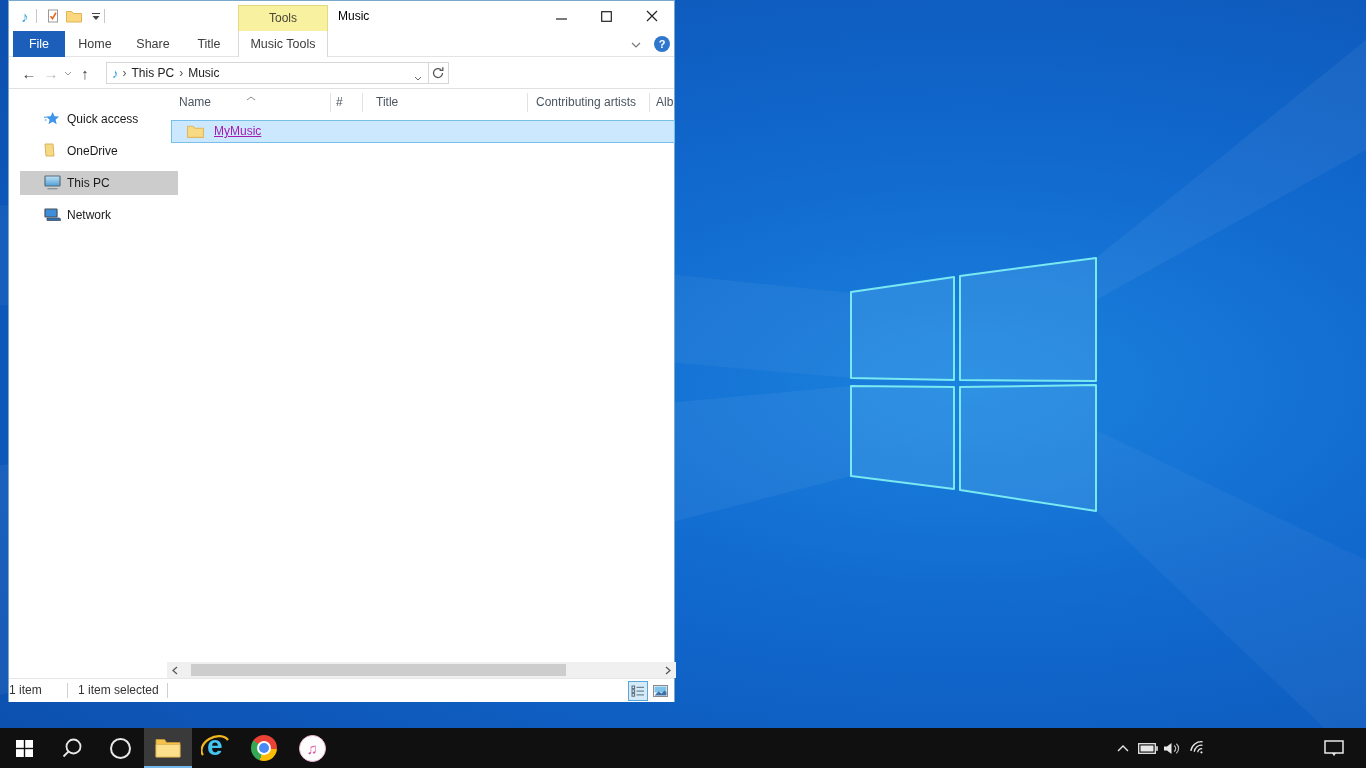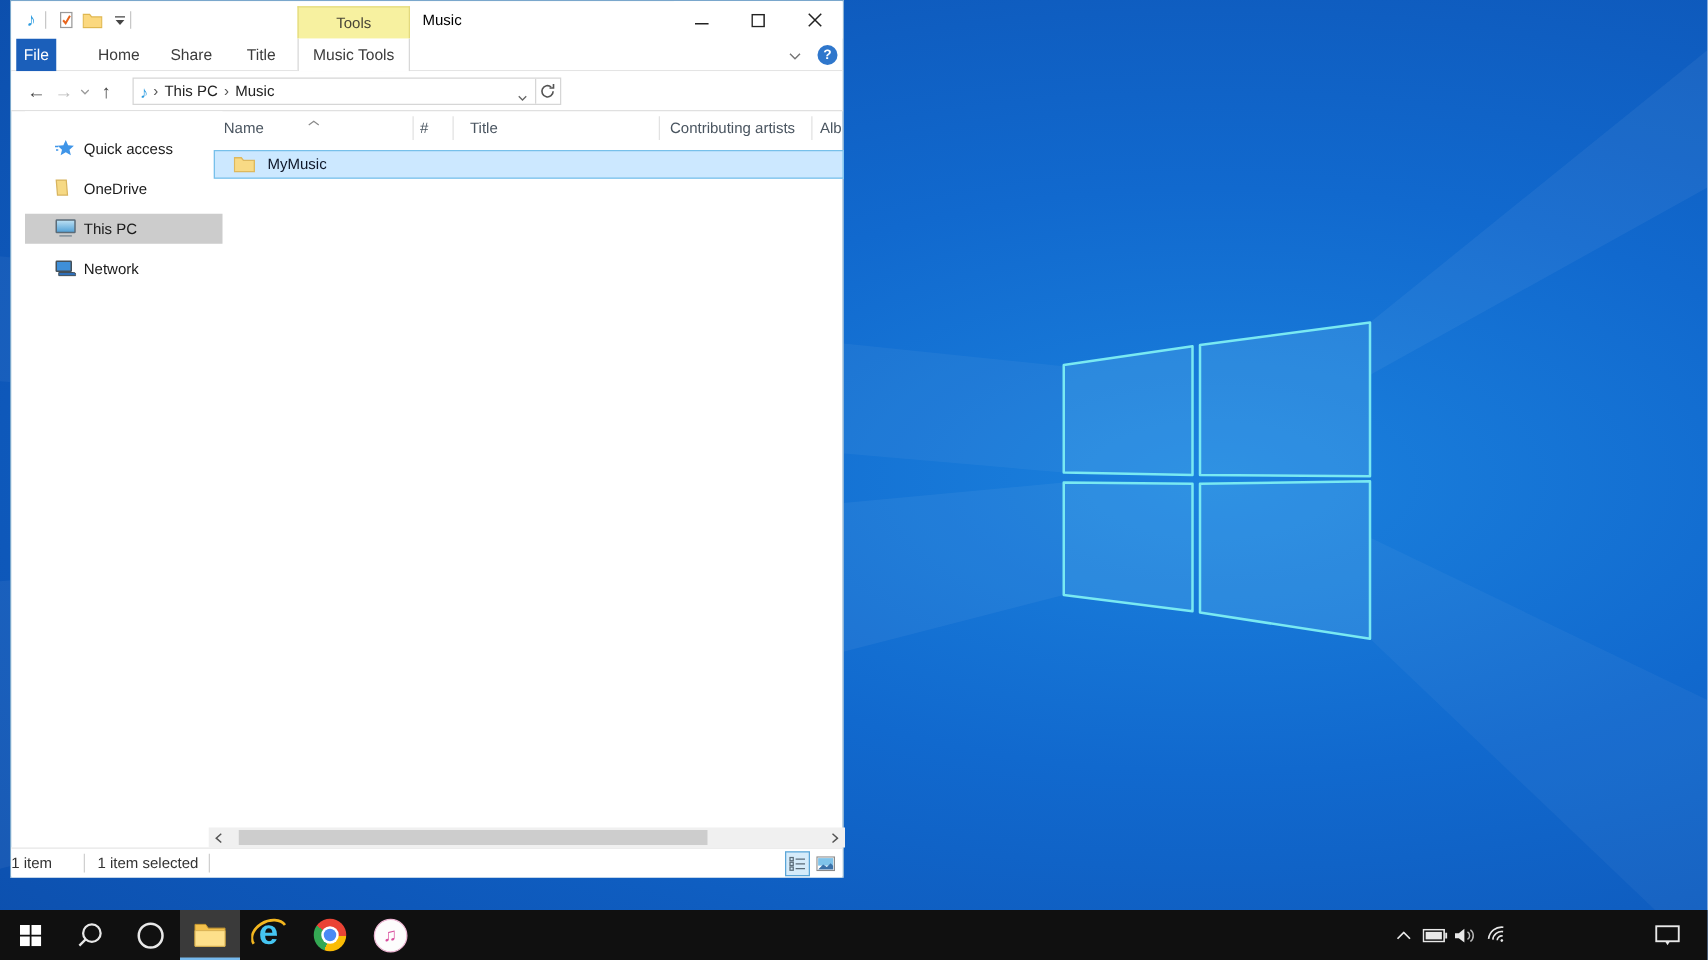--- a/index.html
+++ b/index.html
@@ -24,21 +24,21 @@
   .win-title { position:absolute; left:329px; top:0; height:30px; line-height:30px; color:#000; }
   .ctx-group {
     position:absolute; left:229px; top:4px; width:90px; height:26px;
     background:#f7f1a0; border:1px solid #e3da7e; border-bottom:none;
     text-align:center; line-height:25px; color:#494637; font-size:12px;
   }
   .win-ctrl { position:absolute; top:0; width:45px; height:30px; display:flex; align-items:center; justify-content:center; background:#fff; }
 
   .tabs-row { position:absolute; left:0; top:30px; width:100%; height:26px; background:#fff; border-bottom:1px solid #e4e4e4; }
   .tab { position:absolute; top:0; height:26px; line-height:26px; text-align:center; color:#3c3c3c; font-size:12.5px; }
-  .tab-file { left:4px; width:32px; background:#1b5fba; color:#fff;text-align:center; }
+  .tab-file { left:4px; width:52px; background:#1b5fba; color:#fff;text-align:center; }
   .tab-home { left:60px; width:52px; }
   .tab-share { left:118px; width:52px; }
   .tab-view { left:176px; width:48px; }
   .tab-music { left:229px; width:90px; background:#fff; border-left:1px solid #d8d8d8; border-right:1px solid #d8d8d8; }
   .ribbon-collapse { position:absolute; left:622px; top:6px; width:16px; height:14px; }
   .help-btn { position:absolute; left:645px; top:5px; width:16px; height:16px; border-radius:50%;
     background:#2f77cc; color:#fff; font-weight:bold; font-size:11px; text-align:center; line-height:16px; }
 
   .addr-row { position:absolute; left:0; top:56px; width:100%; height:32px; background:#fff; border-bottom:1px solid #e0e0e0; }
   .nav-btn { position:absolute; top:0; height:32px; display:flex; align-items:center; justify-content:center; font-size:15px; }
@@ -61,21 +61,21 @@
   .side-icon { position:absolute; left:24px; top:4px; width:16px; height:16px; }
   .side-label { position:absolute; left:47px; top:0; line-height:24px; color:#1a1a1a; }
 
   
   .col-label { position:absolute; top:88px; height:27px; line-height:27px; color:#4a5560; }
   .col-sep { position:absolute; top:92px; width:1px; height:19px; background:#e2e2e2; }
   .sort-caret { position:absolute; left:237px; top:89px; }
   .file-row { position:absolute; left:162px; top:119px; width:504px; height:23px;
     background:#cce8ff; border:1px solid #77c0ea; }
   .row-icon { position:absolute; left:15px; top:3px; width:17px; height:15px; }
-  .row-label { position:absolute; left:42px; top:0; line-height:21px; color:#0f172a; }
+  .row-label { position:absolute; left:42px; top:0; line-height:21px; color:#a21caf;text-decoration:underline; }
 
   
   .hscroll { position:absolute; left:158px; top:661px; width:509px; height:16px; background:#f0f0f0; }
   .hs-arrow { position:absolute; top:0; width:16px; height:16px; display:flex; align-items:center; justify-content:center; color:#555; }
   .hs-thumb { position:absolute; left:24px; top:2px; width:375px; height:12px; background:#cdcdcd; }
 
   
   .statusbar { position:absolute; left:0; top:677px; width:100%; height:24px; background:#fff; border-top:1px solid #e6e6e6; }
   .status-text { position:absolute; top:0; line-height:23px; color:#333; }
   .status-sep { position:absolute; top:4px; width:1px; height:15px; background:#d0d0d0; }

